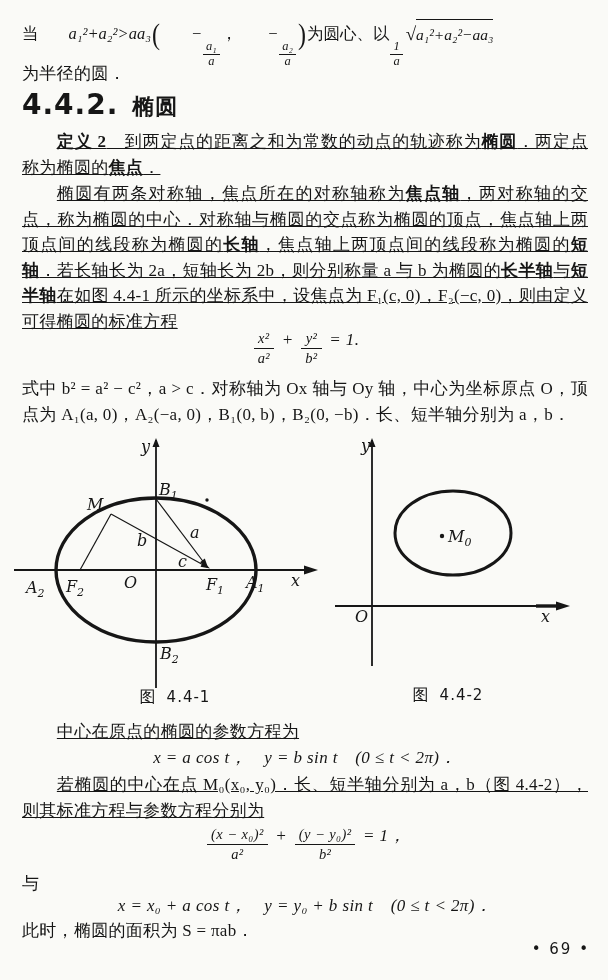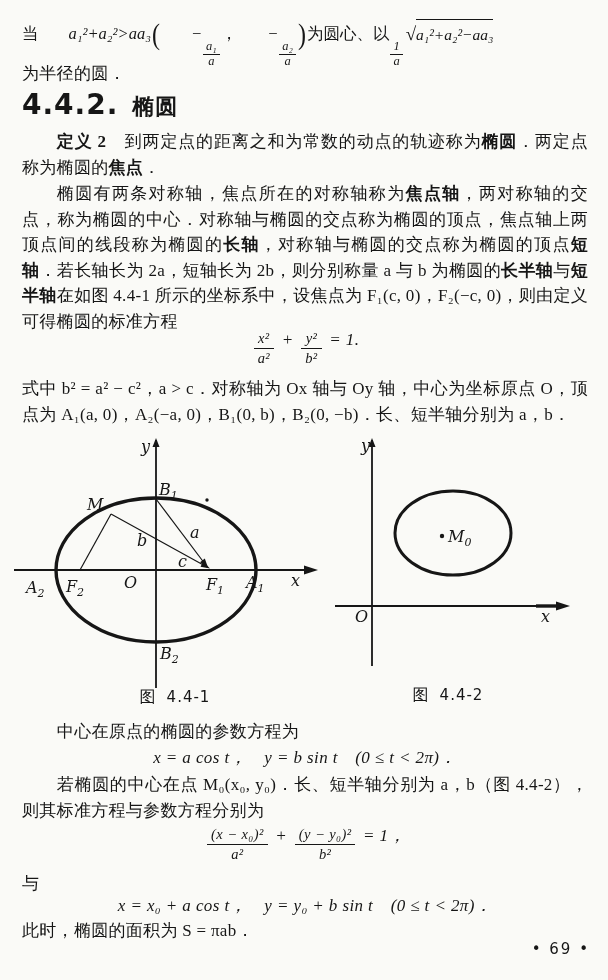--- a/index.html
+++ b/index.html
@@ -11,21 +11,21 @@
     overflow:hidden;
     position:relative;
   }
   .page{position:absolute;inset:0;}
   .blk{position:absolute;left:22px;width:566px;}
   .para{
     font-size:17px;line-height:25.5px;
     text-align:justify;
     letter-spacing:0.3px;
   }
-  .indent{text-indent:2.05em;}
+  .indent{text-indent:2.05em;text-decoration:underline;}
   .b{font-weight:bold;}
   .center{text-align:center;}
   .mathline{font-size:17px;font-style:italic;letter-spacing:0.4px;}
   
   .ffrac{display:inline-block;text-align:center;vertical-align:-1.05em;margin:0 3px;font-style:italic;}
   .ffrac .num{display:block;border-bottom:1.4px solid #161616;padding:0 4px 1px;line-height:1.15;font-size:14.5px;}
   .ffrac .den{display:block;padding:1px 4px 0;line-height:1.15;font-size:14.5px;}
   
   .sfrac{display:inline-block;text-align:center;vertical-align:middle;margin:0 1px;font-style:italic;}
   .sfrac .num{display:block;border-bottom:1.2px solid #161616;padding:0 3px 0;line-height:1.1;font-size:12.5px;margin-top:40px;}
@@ -79,21 +79,21 @@
 
   <div class="blk heading" style="top:88px;">
     <span class="num">4.4.2.</span><span>椭圆</span>
   </div>
 
   <div class="blk para indent" style="top:129px;">
     <span class="b">定义 2</span><span>　到两定点的距离之和为常数的动点的轨迹称为</span><span class="b">椭圆</span><span>．两定点称为椭圆的</span><span class="b">焦点</span><span>．</span>
   </div>
 
   <div class="blk para indent" style="top:181px;">
-    <span>椭圆有两条对称轴，焦点所在的对称轴称为</span><span class="b">焦点轴</span><span>，两对称轴的交点，称为椭圆的中心．对称轴与椭圆的交点称为椭圆的顶点，焦点轴上两顶点间的线段称为椭圆的</span><span class="b">长轴</span><span>，对称轴与椭圆的交点称为椭圆的顶点</span><span class="b">短轴</span><span>．若长轴长为 2a，短轴长为 2b，则分别称量 a 与 b 为椭圆的</span><span class="b">长半轴</span><span>与</span><span class="b">短半轴</span><span>．</span>
+    <span>椭圆有两条对称轴，焦点所在的对称轴称为</span><span class="b">焦点轴</span><span>，两对称轴的交点，称为椭圆的中心．对称轴与椭圆的交点称为椭圆的顶点，焦点轴上两顶点间的线段称为椭圆的</span><span class="b">长轴</span><span>，焦点轴上两顶点间的线段称为椭圆的</span><span class="b">短轴</span><span>．若长轴长为 2a，短轴长为 2b，则分别称量 a 与 b 为椭圆的</span><span class="b">长半轴</span><span>与</span><span class="b">短半轴</span><span>．</span>
   </div>
 
   <div class="blk para indent" style="top:283px;">在如图 4.4-1 所示的坐标系中，设焦点为 F₁(c, 0)，F₂(−c, 0)，则由定义可得椭圆的标准方程</div>
 
   <div class="blk center mathline" style="top:330px;">
     <span class="ffrac"><span class="num">x²</span><span class="den">a²</span></span>
     <span>+</span>
     <span class="ffrac"><span class="num">y²</span><span class="den">b²</span></span>
     <span>= 1.</span>
   </div>

